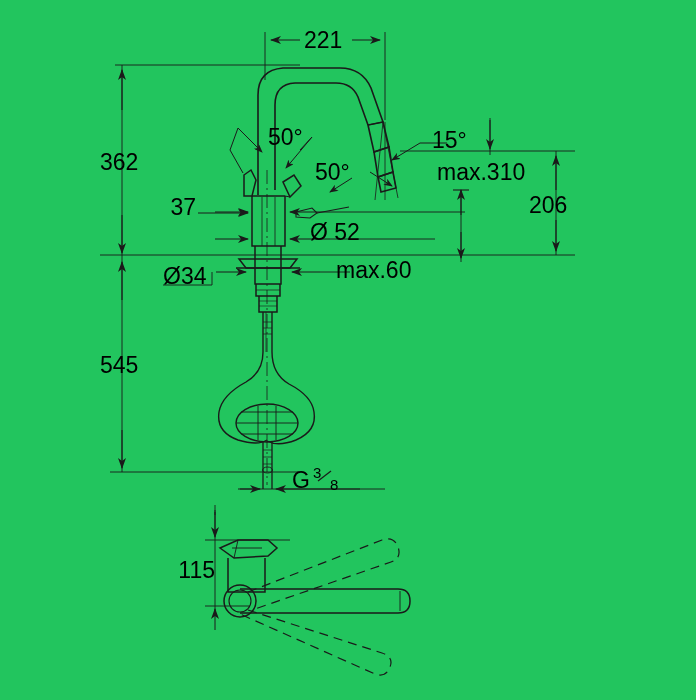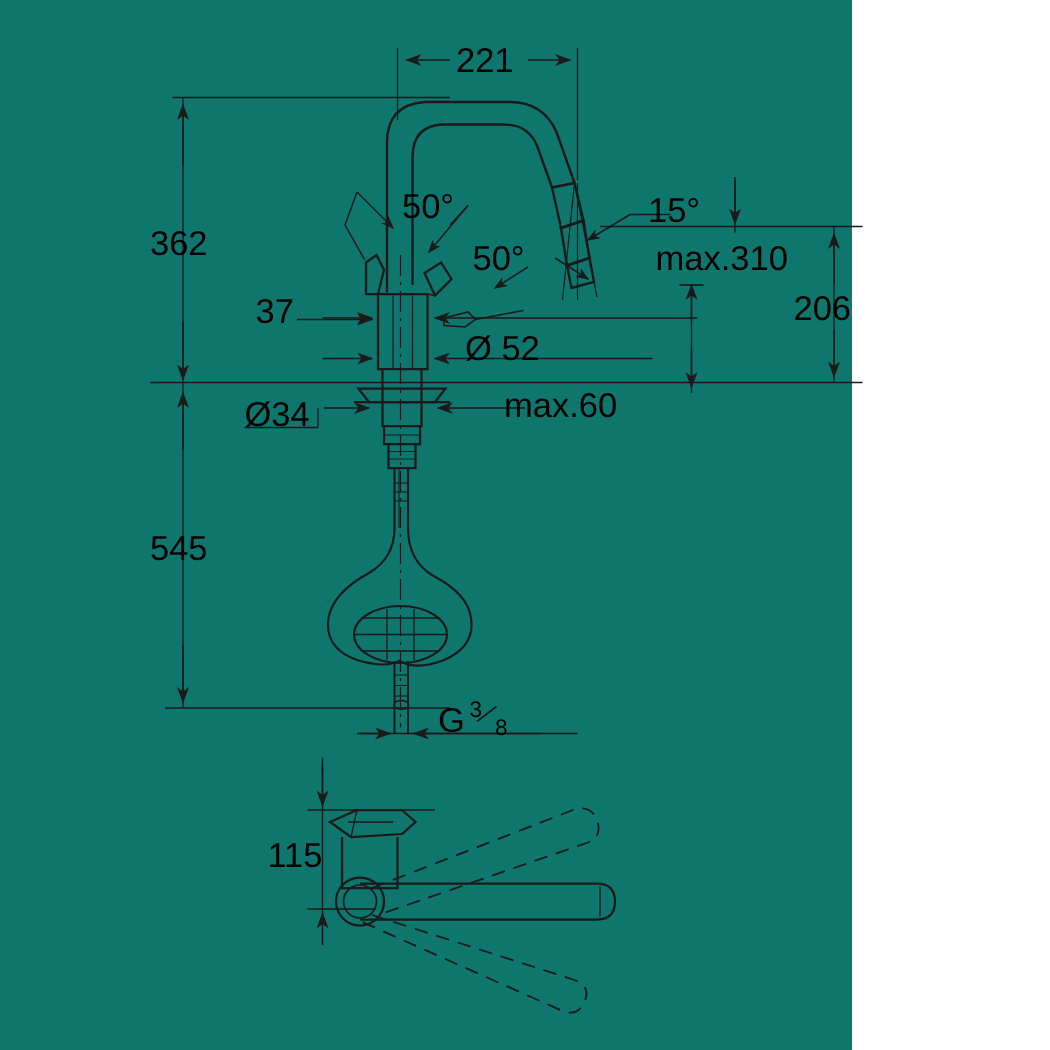--- a/index.html
+++ b/index.html
@@ -1,18 +1,18 @@
 <!DOCTYPE html>
 <html><head>
 <meta charset="utf-8">
 <style>
   html,body{margin:0;padding:0;background:#ffffff;}
   body{width:700px;height:700px;overflow:hidden;
        font-family:"Liberation Sans", sans-serif;color:#000;}
-  #stage{position:relative;width:568px;height:700px;background:#0f766e;text-align:right;}
+  #stage{position:relative;width:696px;height:700px;background:#22c55e;text-align:right;}
   svg{display:block;}
   .lbl{font-family:"Liberation Sans", sans-serif;font-size:23px;fill:#000;}
   .lbl-sm{font-family:"Liberation Sans", sans-serif;font-size:15px;fill:#000;}
 </style>
 </head>
 <body>
 
 <div id="stage">
 
 <svg width="700" height="700" viewBox="0 0 700 700">

